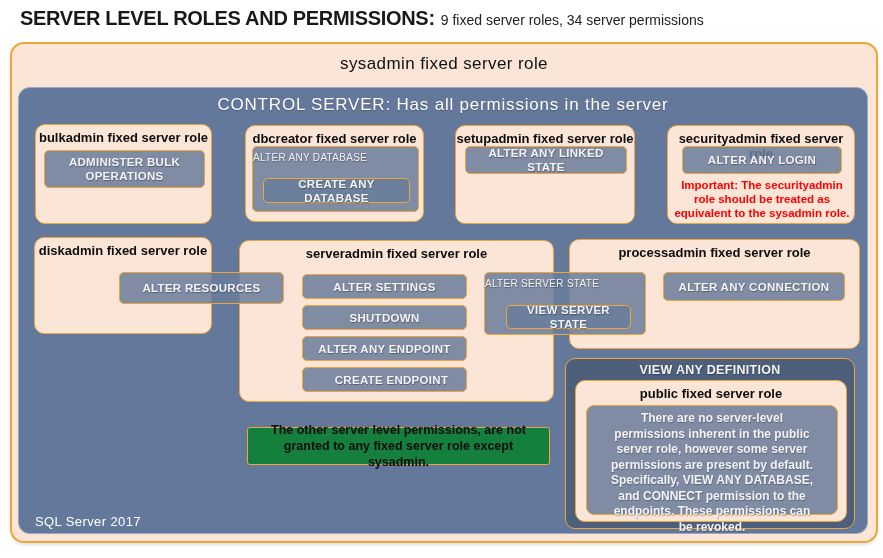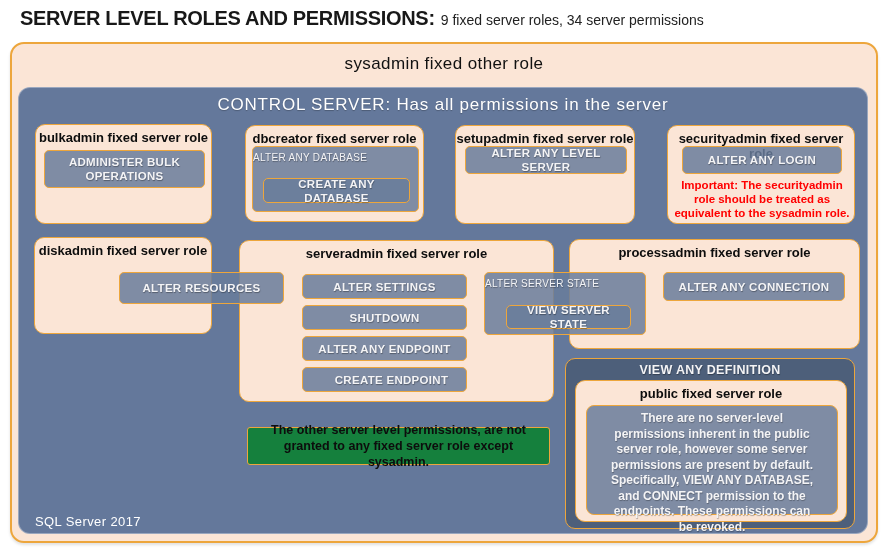--- a/index.html
+++ b/index.html
@@ -131,41 +131,41 @@
   }
 </style>
 </head>
 <body>
 
 <div id="heading">
   <span class="strong">SERVER LEVEL ROLES AND PERMISSIONS:</span><span class="rest">9 fixed server roles, 34 server permissions</span>
 </div>
 
 <div id="sysadmin-box" class="diagram-box">
-  <div id="sysadmin-title">sysadmin fixed other role</div>
+  <div id="sysadmin-title">sysadmin fixed server role</div>
 
   <div id="control-box">
     <div id="control-title">CONTROL SERVER: Has all permissions in the server</div>
 
     <div id="role-bulkadmin" class="role">
       <div class="role-title">bulkadmin fixed server role</div>
       <div id="perm-bulkadmin" class="perm">ADMINISTER BULK OPERATIONS</div>
     </div>
 
     <div id="role-dbcreator" class="role">
       <div class="role-title">dbcreator fixed server role</div>
       <div id="perm-alter-any-database" class="perm-holder">
         <div class="perm-label">ALTER ANY DATABASE</div>
         <div id="perm-create-any-database" class="perm">CREATE ANY DATABASE</div>
       </div>
     </div>
 
     <div id="role-setupadmin" class="role">
       <div class="role-title">setupadmin fixed server role</div>
-      <div id="perm-alter-any-linked-server" class="perm">ALTER ANY LEVEL SERVER</div>
+      <div id="perm-alter-any-linked-server" class="perm">ALTER ANY LINKED STATE</div>
     </div>
 
     <div id="role-securityadmin" class="role">
       <div class="role-title">securityadmin fixed server role</div>
       <div id="perm-alter-any-login" class="perm">ALTER ANY LOGIN</div>
       <div id="securityadmin-warning">Important: The securityadmin role should be treated as equivalent to the sysadmin role.</div>
     </div>
 
     <div id="role-diskadmin" class="role">
       <div class="role-title">diskadmin fixed server role</div>

